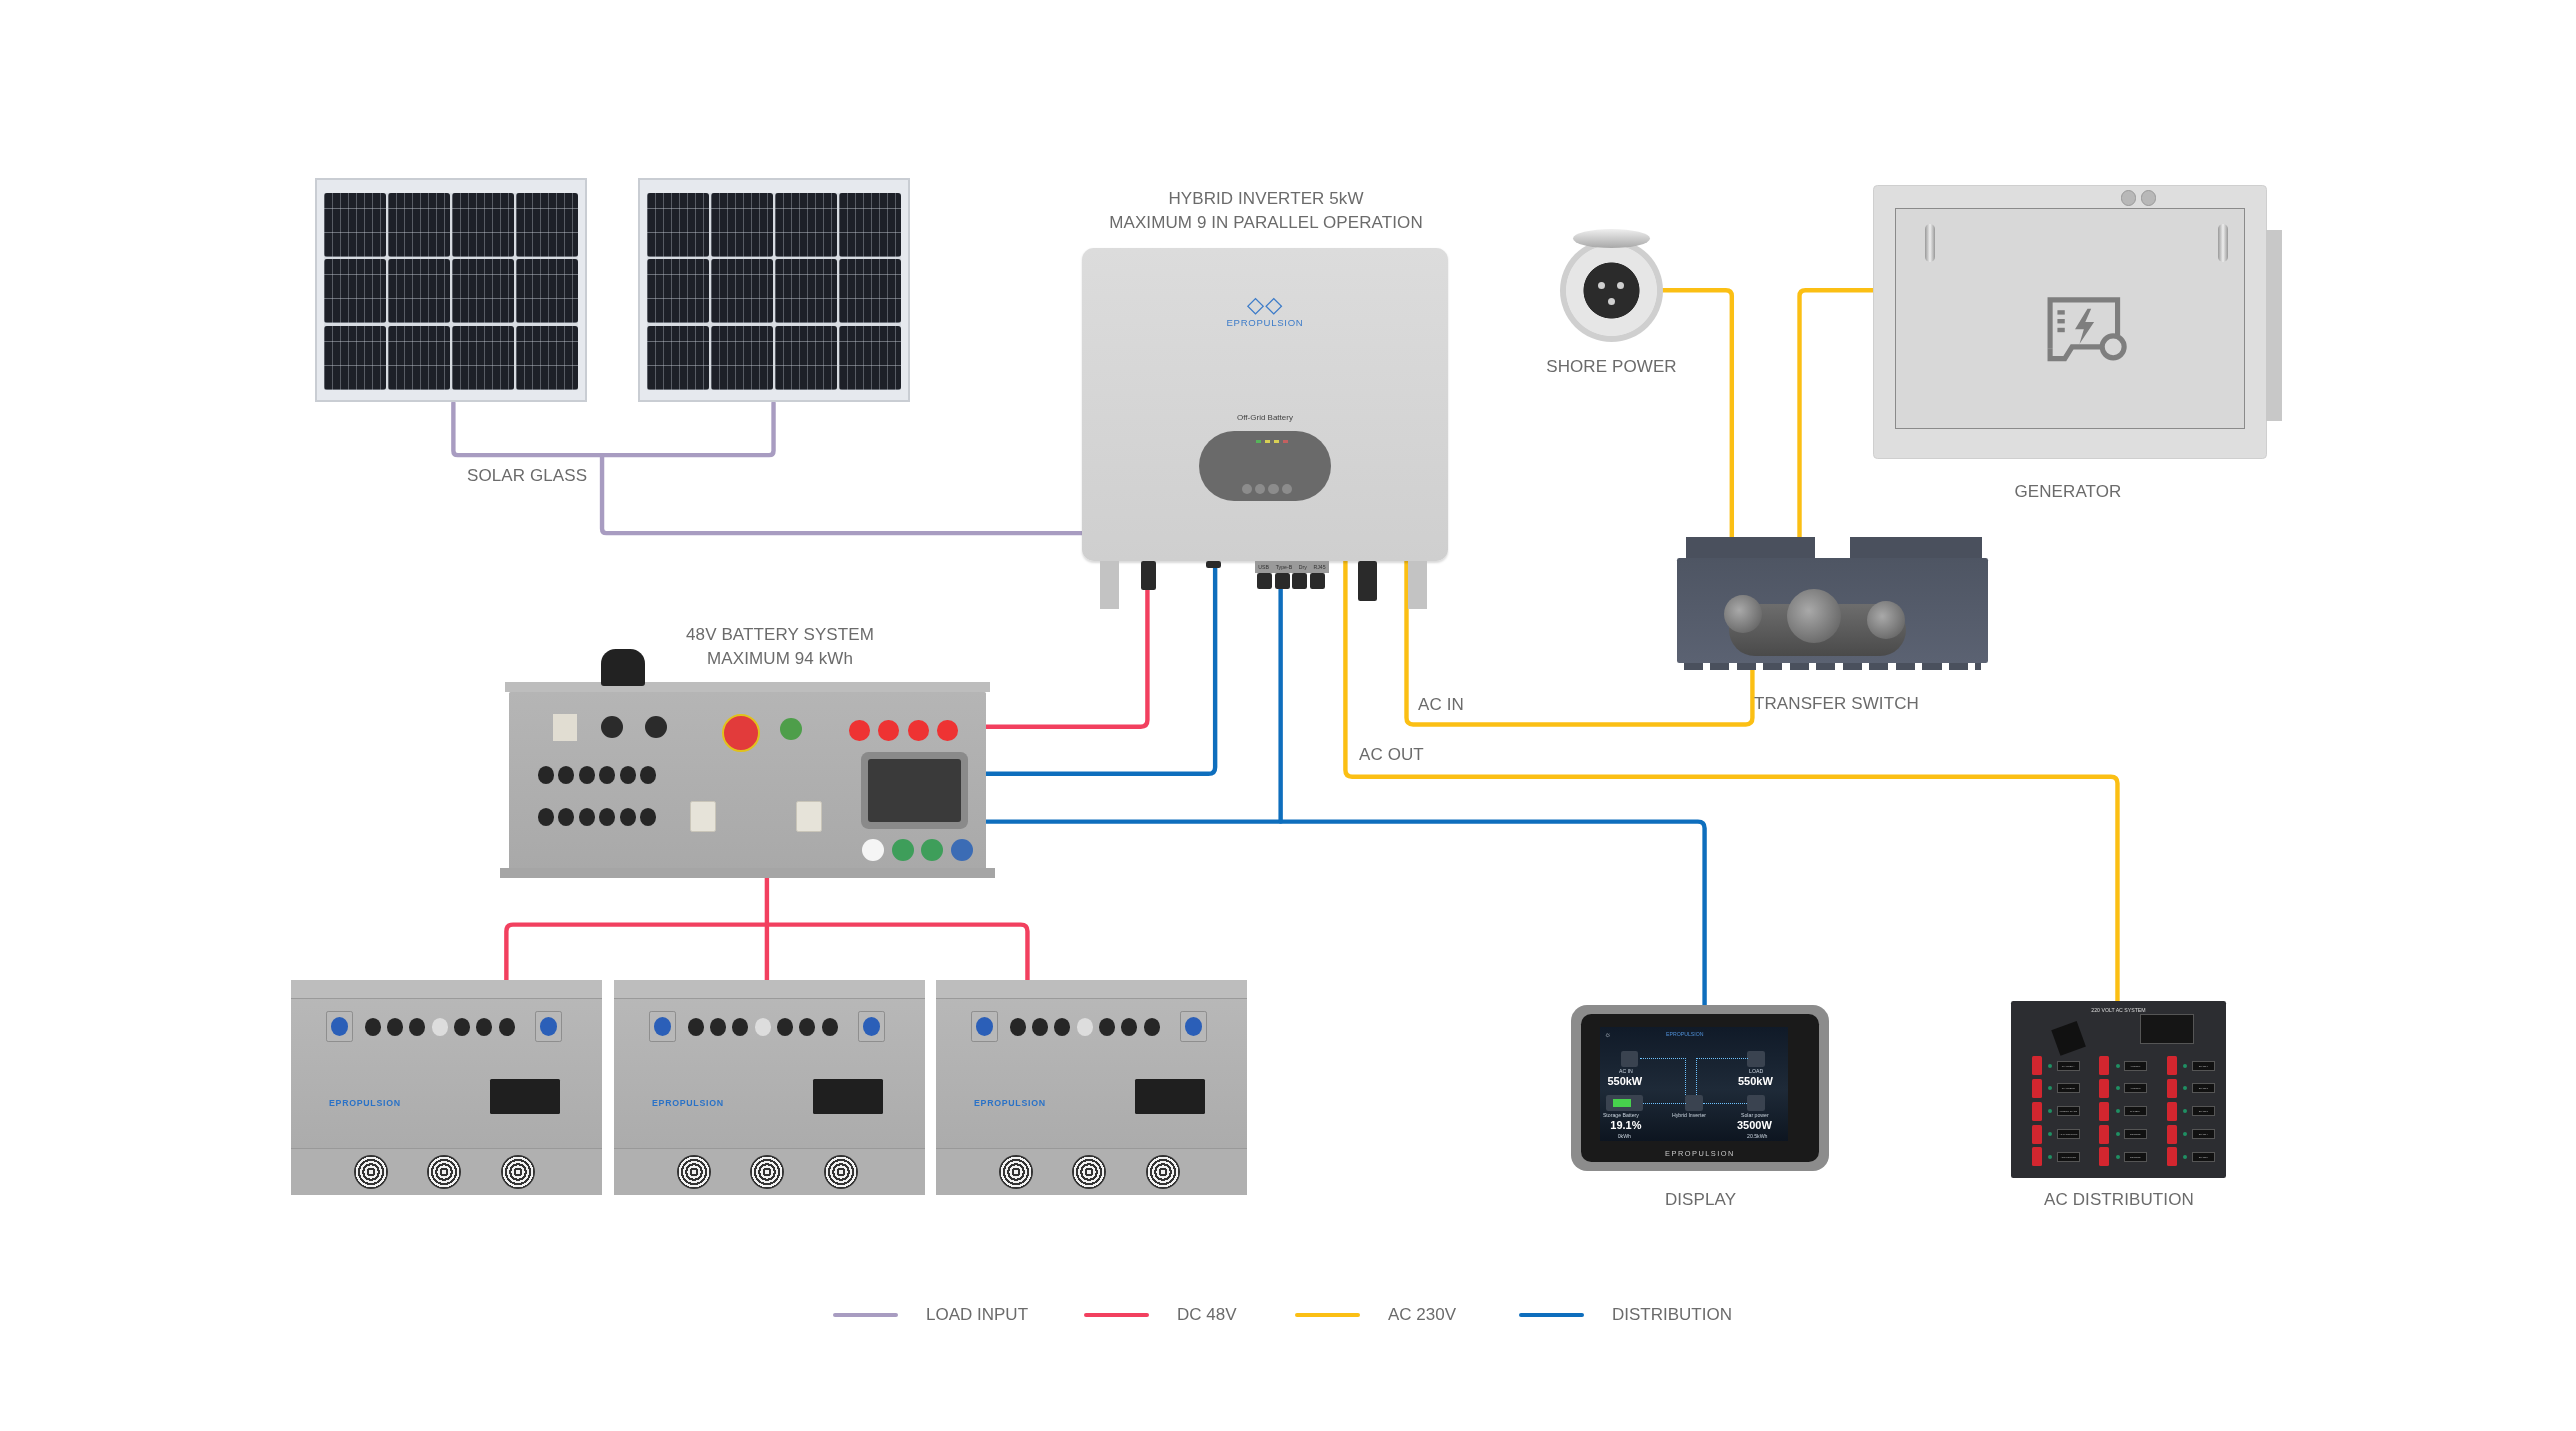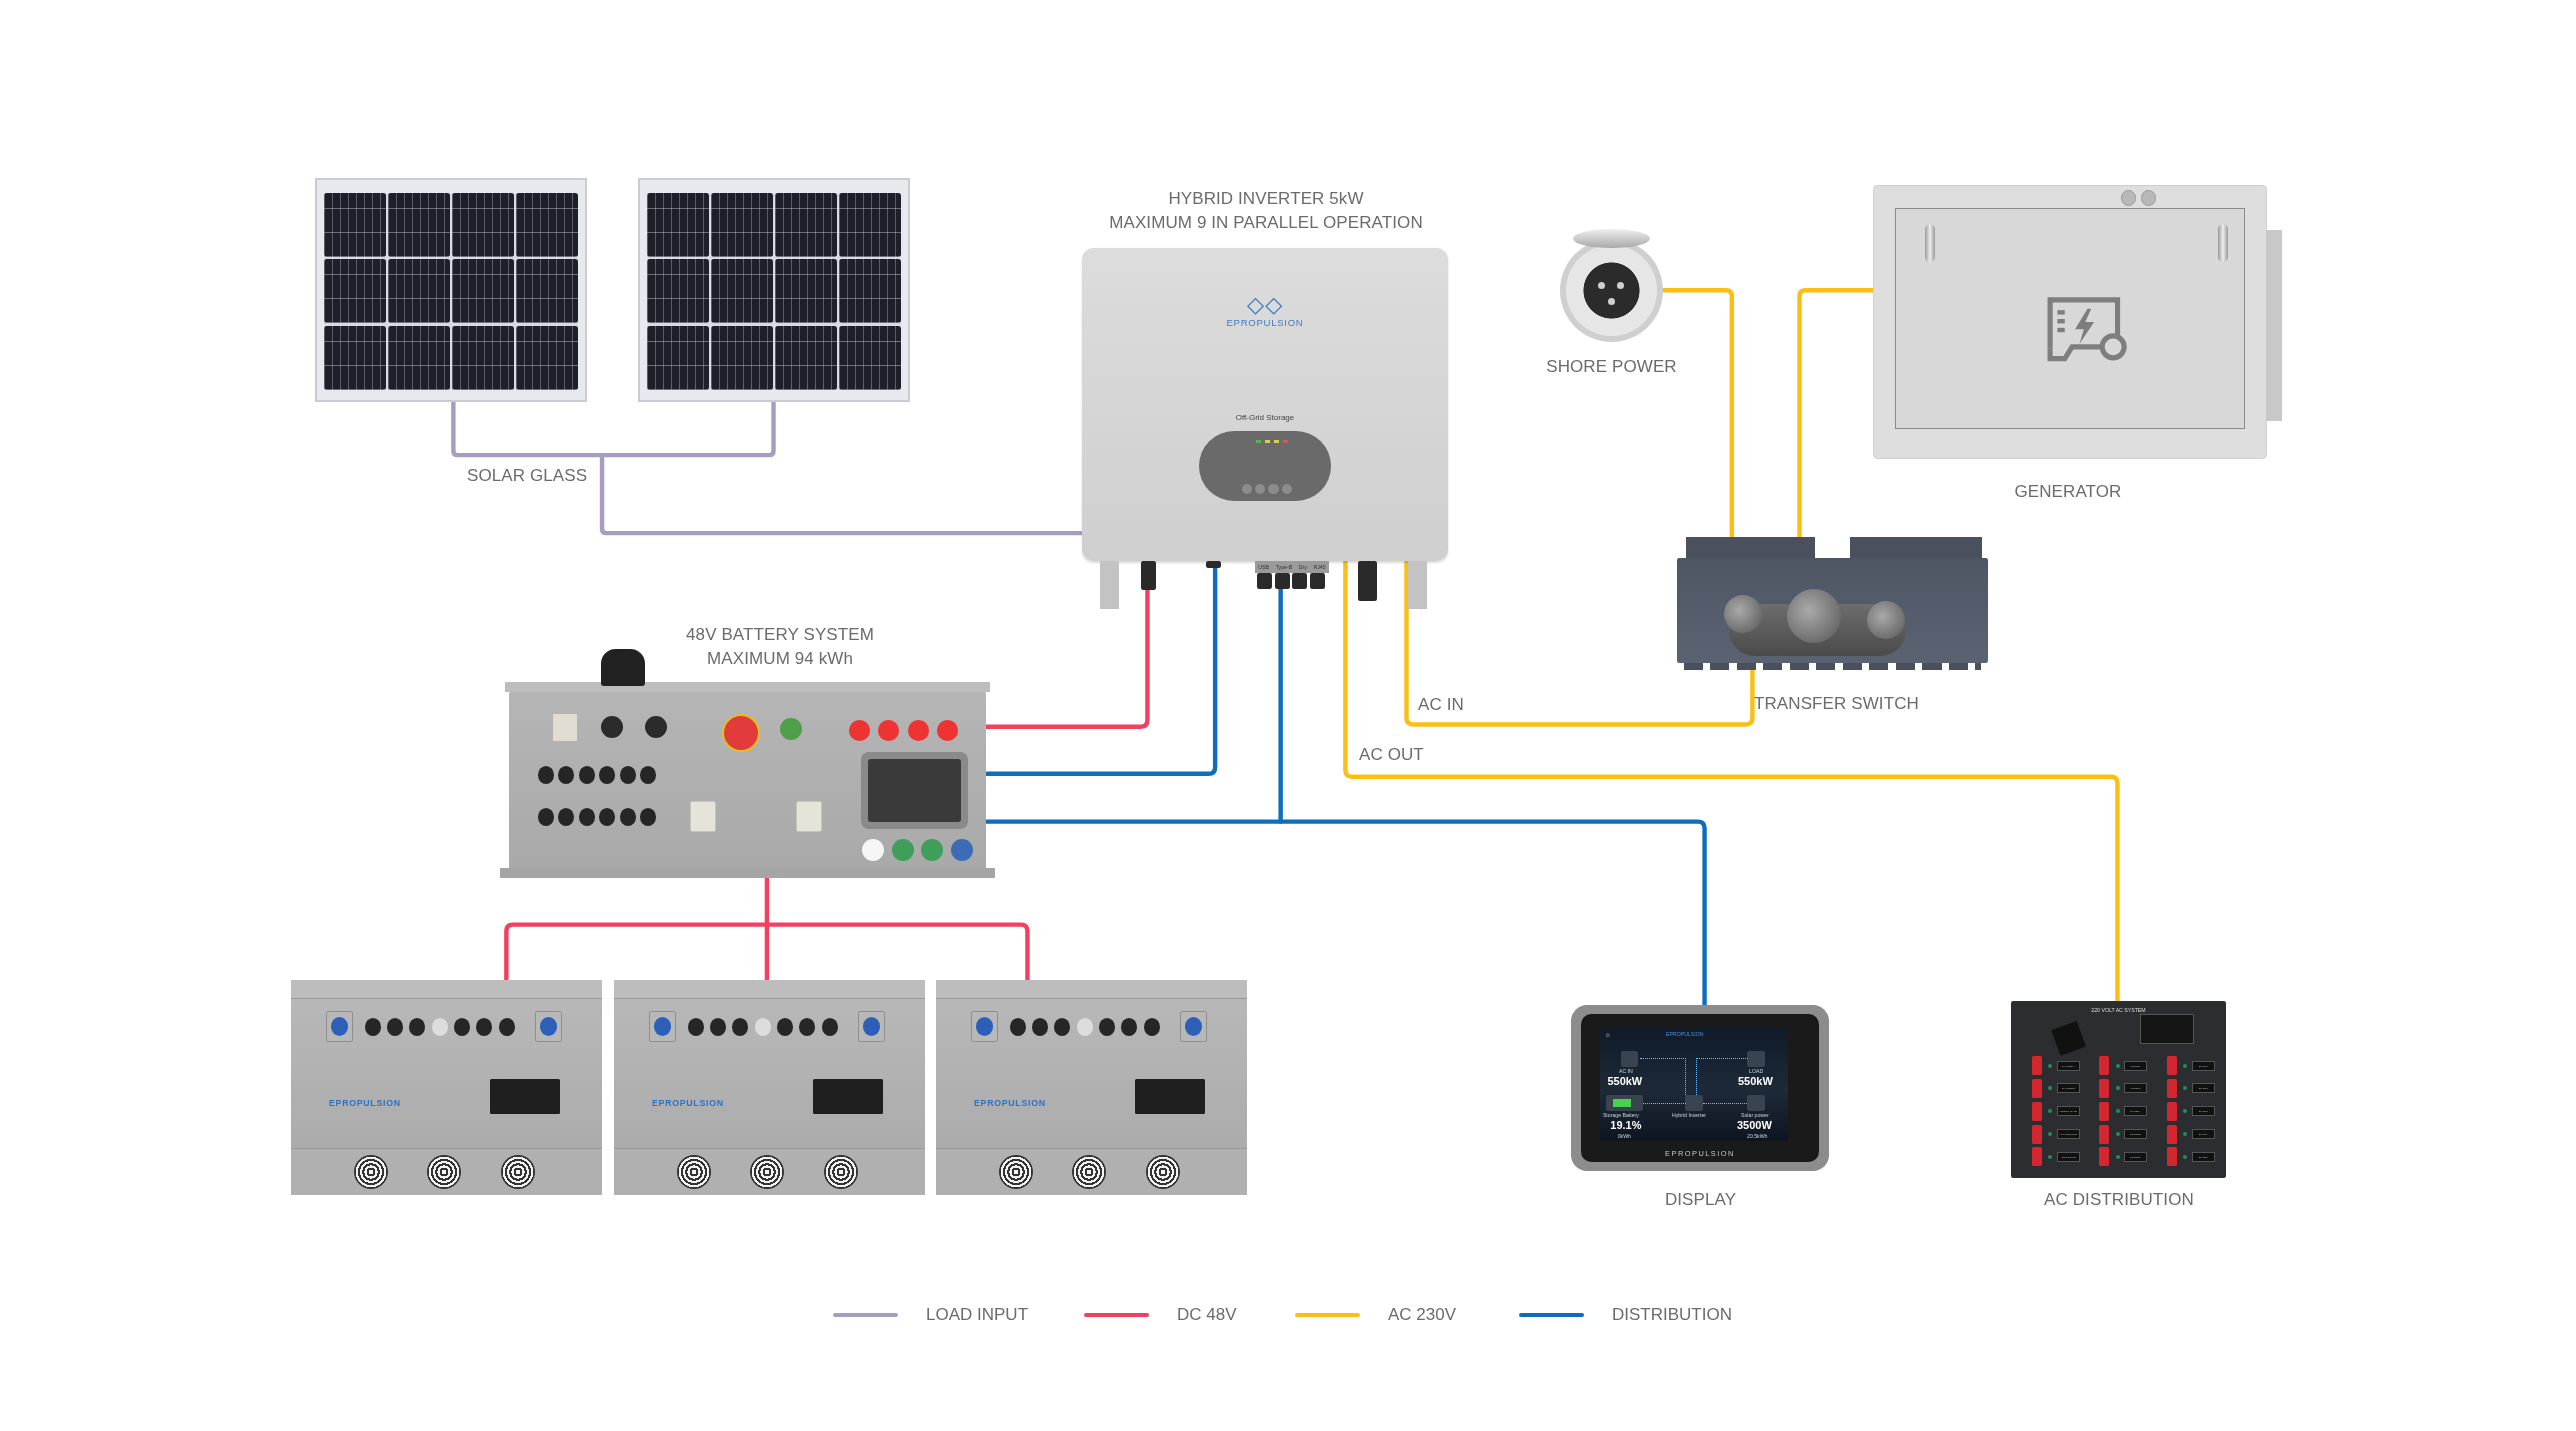--- a/index.html
+++ b/index.html
@@ -174,21 +174,21 @@
 
 <div class="lbl" style="left:1082px;top:187px;width:368px;">
   <div>HYBRID INVERTER 5kW</div>
   <div>MAXIMUM 9 IN PARALLEL OPERATION</div>
 </div>
 <div class="dev inverter" style="left:1082px;top:248px;width:366px;height:313px;">
   <div class="inv-logo">
     <div class="mark">⬦⬦</div>
     <div>EPROPULSION</div>
   </div>
-  <div class="inv-sub">Off-Grid Storage</div>
+  <div class="inv-sub">Off-Grid Battery</div>
   <div class="inv-panel">
     <div class="inv-leds">
       <span style="background:#56b45a"></span>
         <span style="background:#d8d055"></span>
       <span style="background:#d8d055"></span>
         <span style="background:#c46060"></span>
     </div>
     <div class="inv-btns">
       <span></span>
       <span></span>

